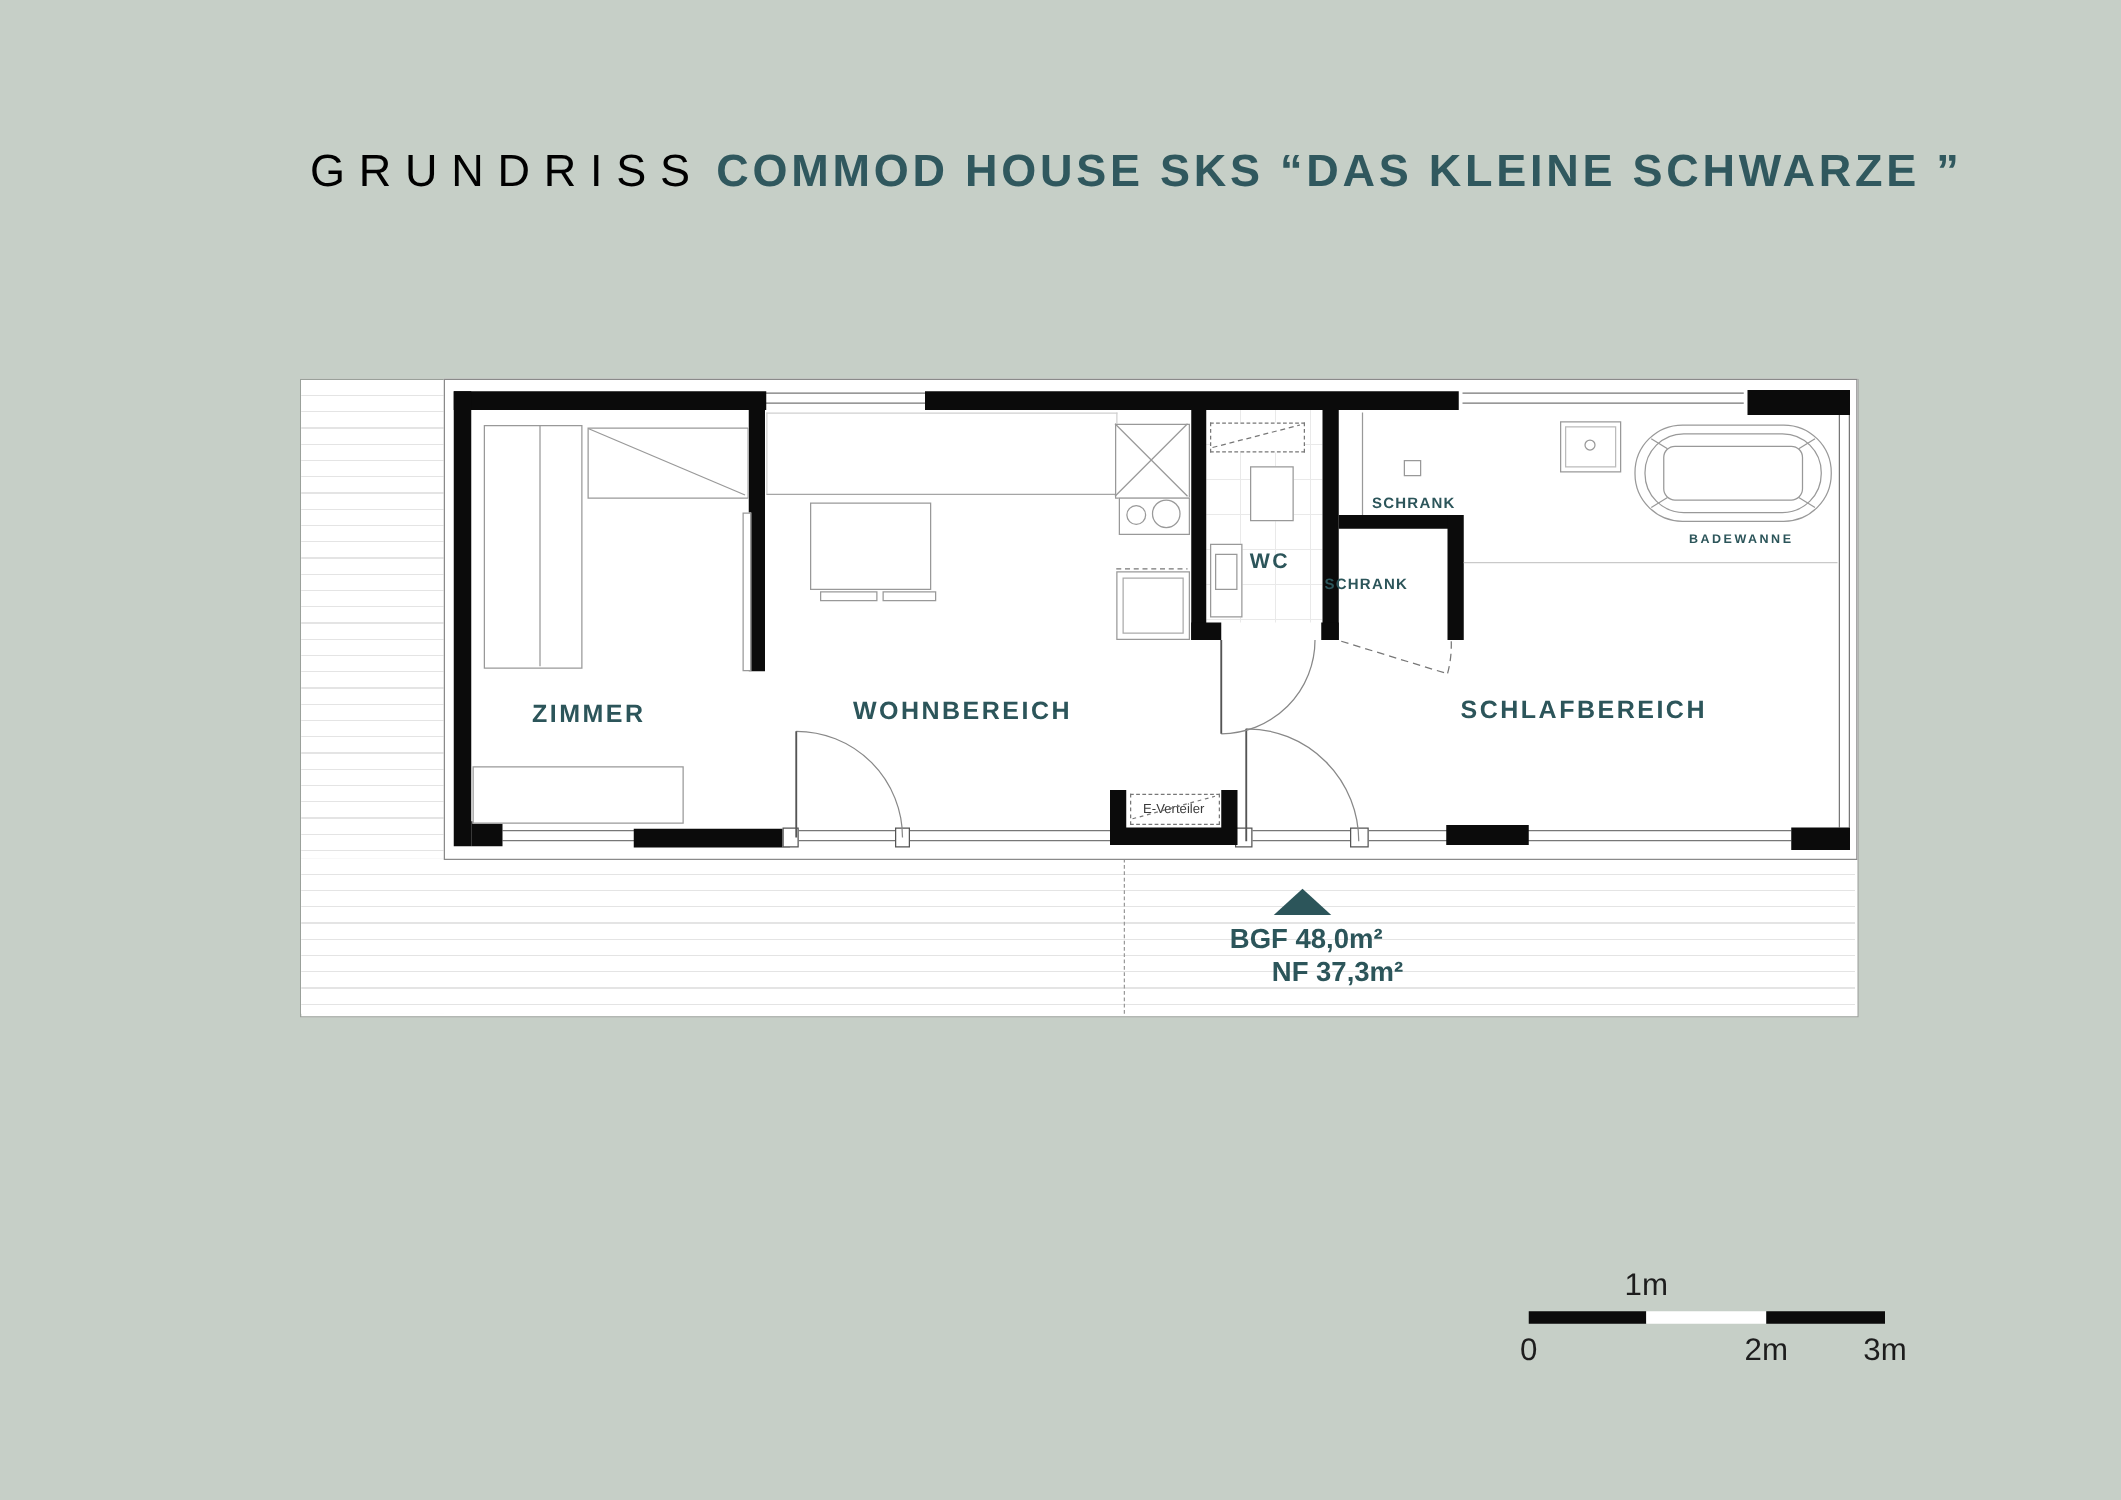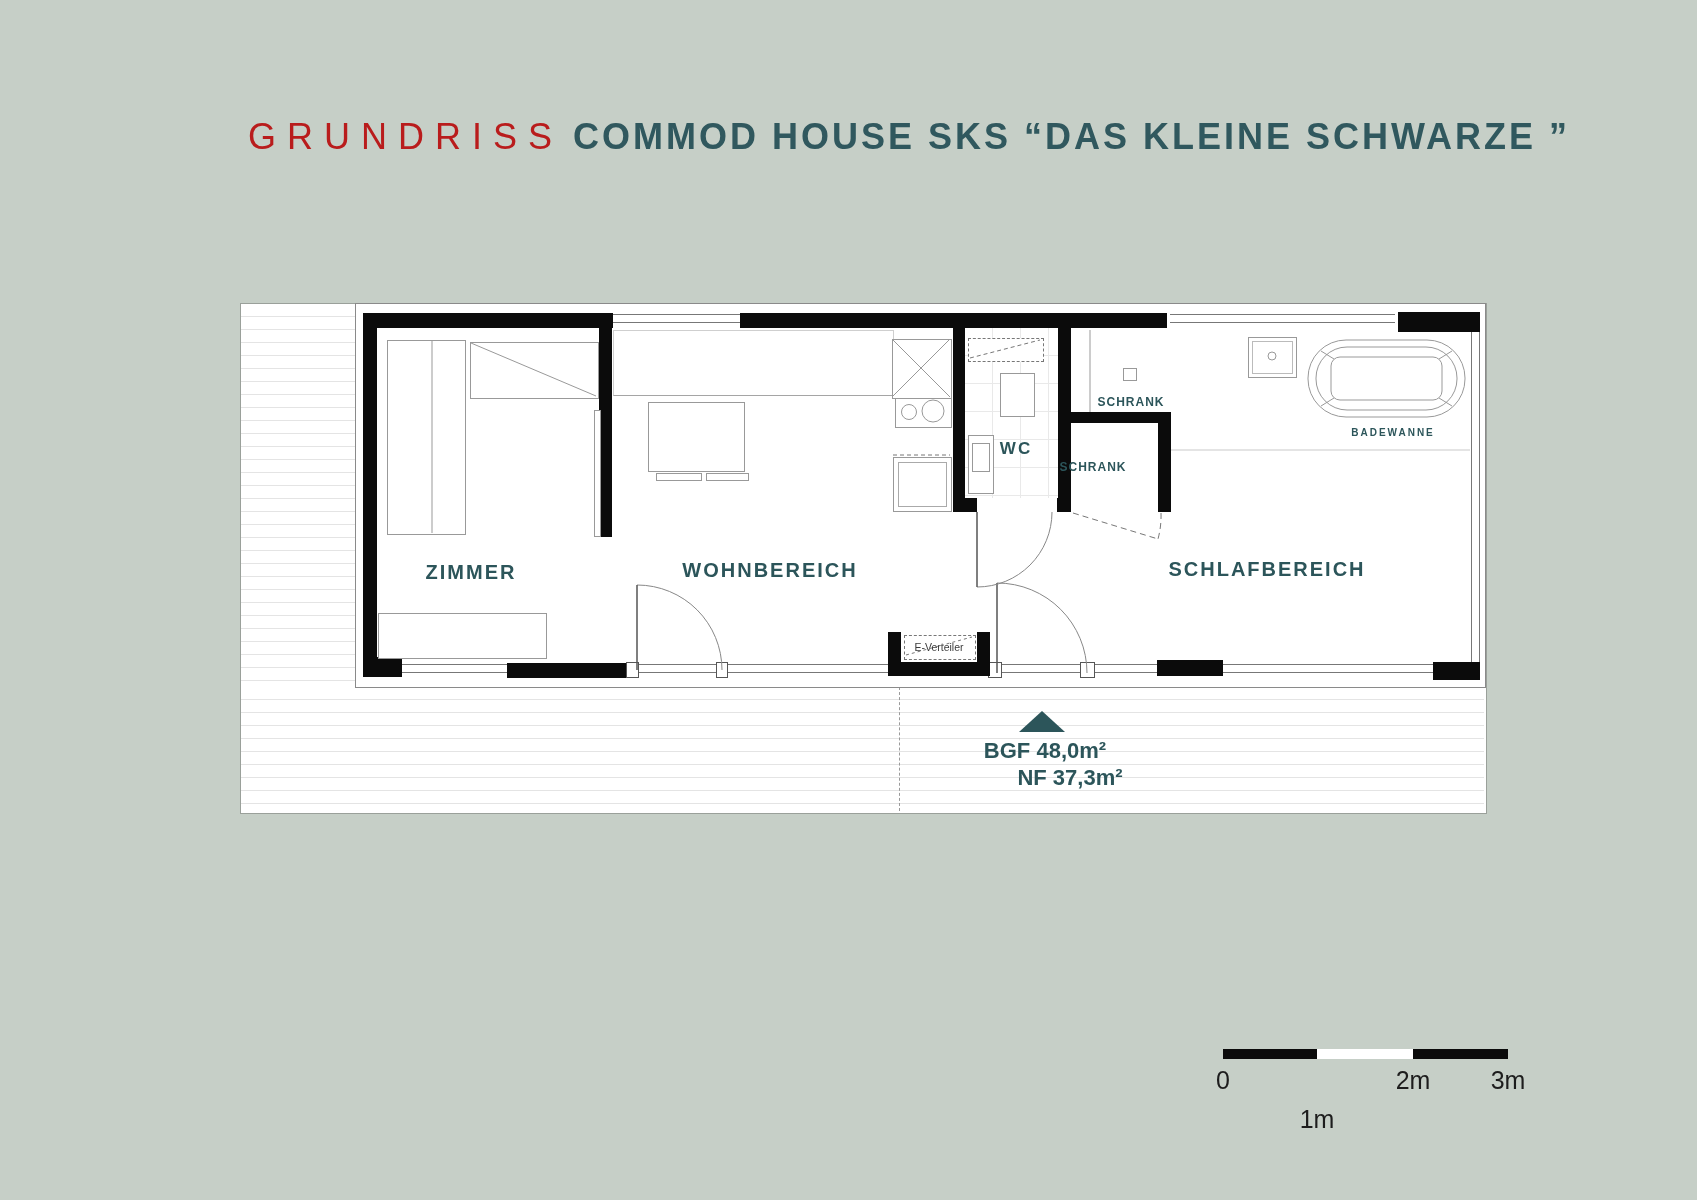--- a/index.html
+++ b/index.html
@@ -1,21 +1,21 @@
 <!DOCTYPE html>
 <html><head>
 <meta charset="utf-8">
 <style>
   html,body{margin:0;padding:0;background:#c6cfc7;}
   #canvas{position:relative;width:1697px;height:1200px;background:#c6cfc7;
           font-family:"Liberation Sans",sans-serif;overflow:hidden;}
   .abs{position:absolute;}
   
   #title-row{position:absolute;left:248px;top:116px;white-space:nowrap;}
-  #title-prefix{font-size:36px;font-weight:400;letter-spacing:11px;color:#b91c1c;}
+  #title-prefix{font-size:36px;font-weight:400;letter-spacing:11px;color:#000000;}
   #title-main{font-size:36px;font-weight:700;letter-spacing:3px;color:#30585e;margin-left:10px;}
   
   .plan-white{background:#fff;border:1px solid #9aa09a;}
   .deck{background:#fff;background-image:repeating-linear-gradient(to bottom,#ffffff 0px,#ffffff 12px,#e4e4e4 12px,#e4e4e4 13px);}
   .building{background:#fff;border:1px solid #8a8a8a;}
   .w{position:absolute;background:#0b0b0b;}
   .win{position:absolute;background:#fff;border-top:1px solid #777;border-bottom:1px solid #777;}
   .winv{position:absolute;background:#fff;border-left:1px solid #777;border-right:1px solid #777;}
   .jamb{position:absolute;background:#fff;border:1px solid #555;}
   .f{position:absolute;background:#fff;border:1px solid #999;}
@@ -175,17 +175,17 @@
   <div class="lbl lbl20" style="left:1267px;top:569px;text-align:right;">SCHLAFBEREICH</div>
   <div class="lbl lbl15" style="left:1393px;top:432px;">BADEWANNE</div>
 
   <div class="annot" style="left:1045px;top:751px;">BGF 48,0m²</div>
   <div class="annot" style="left:1042px;top:778px;margin-left:28px;">NF 37,3m²</div>
 
   <div class="scale-seg" style="left:1223px;top:1049px;width:94px;background:#0b0b0b;"></div>
   <div class="scale-seg" style="left:1317px;top:1049px;width:96px;background:#ffffff;"></div>
   <div class="scale-seg" style="left:1413px;top:1049px;width:95px;background:#0b0b0b;"></div>
   <div class="scale-lbl" style="left:1223px;top:1066px;">0</div>
-  <div class="scale-lbl" style="left:1317px;top:1105px;">1m</div>
+  <div class="scale-lbl" style="left:1317px;top:1014px;">1m</div>
   <div class="scale-lbl" style="left:1413px;top:1066px;">2m</div>
   <div class="scale-lbl" style="left:1508px;top:1066px;">3m</div>
 
 </div>
 
 </body></html>

